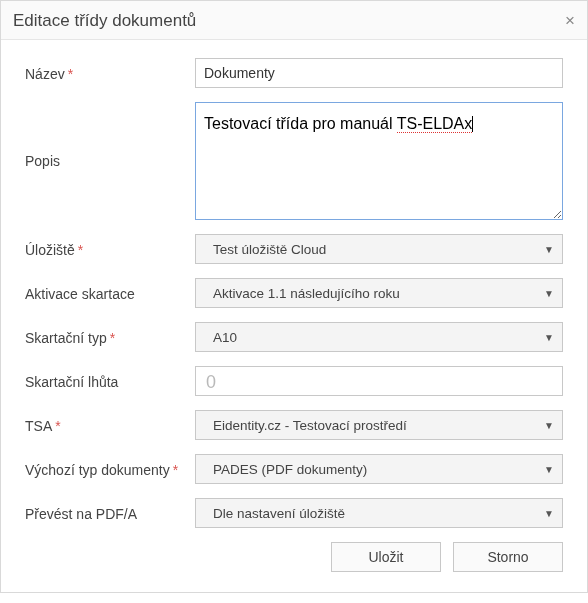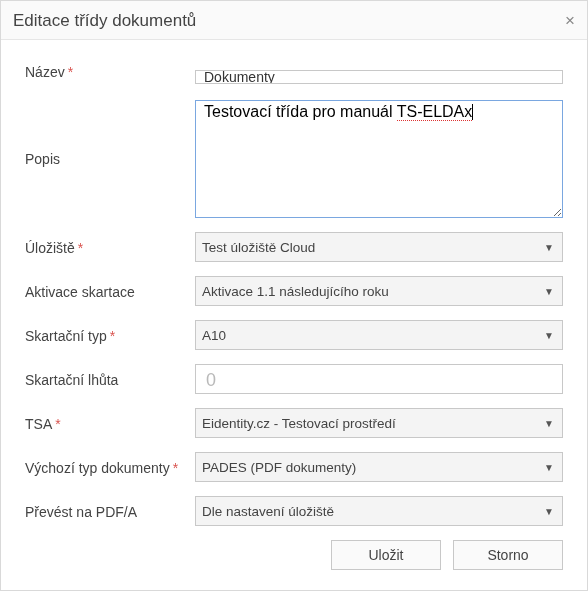--- a/index.html
+++ b/index.html
@@ -8,26 +8,26 @@
   .titlebar { display:flex; justify-content:space-between; align-items:center;
     padding:10px 12px 8px; border-bottom:1px solid #e6e6e6; background:#fafafa;text-align:right; }
   .titlebar h1 { margin:0; font-size:17px; font-weight:400; color:#444; }
   .close { font-size:17px; color:#888; cursor:pointer; }
   .body { padding:18px 24px 14px; }
   .row { display:flex; align-items:flex-end; margin-bottom:14px; }
   .row.top { align-items:center; }
   .lbl { flex:0 0 170px; font-size:14px; color:#444; line-height:28px; }
   .lbl .req { color:#d9534f; padding-left:3px; }
   .ctrl { flex:1; }
-  input[type=text].textbox { width:100%; height:14px; padding:4px 8px;
+  input[type=text].textbox { width:100%; height:30px; padding:4px 8px;
     border:1px solid #c8c8c8; font-size:14px; color:#333; background:#fff; outline:none; }
   .underline-red { display:inline; border-bottom:1px dotted #d33; }
   .select { position:relative; width:100%; height:30px;
     border:1px solid #c8c8c8; background:#f4f4f4; display:flex; align-items:center;
-    padding:0 30px 0 6px; font-size:13.5px; color:#444; cursor:pointer; }
+    padding:0 30px 0 17px; font-size:13.5px; color:#444; cursor:pointer; }
   .select .arrow { position:absolute; right:8px; top:50%; transform:translateY(-50%);
     font-size:10px; color:#555; }
   .readonly { width:100%; height:30px; padding:4px 10px; border:1px solid #c8c8c8;
     background:#fff; font-size:18px; color:#b9b9b9; line-height:22px; }
   .actions { display:flex; justify-content:flex-end; gap:12px; margin:10px 0 6px; }
   .btn { min-width:110px; height:30px; border:1px solid #c8c8c8; background:#fafafa;
     font-size:14px; color:#444; cursor:pointer; }
 </style>
 </head>
 <body>
@@ -46,21 +46,21 @@
         <span>Název</span><span class="req">*</span>
       </div>
       <div class="ctrl">
         <input type="text" class="textbox" value="Dokumenty" style="">
       </div>
     </div>
 
     <div class="row top">
       <div class="lbl">Popis</div>
       <div class="ctrl">
-        <div class="textbox" style="height:118px;border:1px solid #7aa7e0;padding:2px 8px;overflow:auto;resize:both;position:relative;">
+        <div class="textbox" style="height:118px;border:1px solid #7aa7e0;padding:12px 8px;overflow:auto;resize:both;position:relative;">
           <span>Testovací třída pro manuál </span><span class="underline-red">TS-ELDAx</span><span style="display:inline-block;width:1px;height:16px;background:#000;vertical-align:text-bottom;"></span>
         </div>
       </div>
     </div>
 
     <div class="row">
       <div class="lbl">
         <span>Úložiště</span><span class="req">*</span>
       </div>
       <div class="ctrl">

